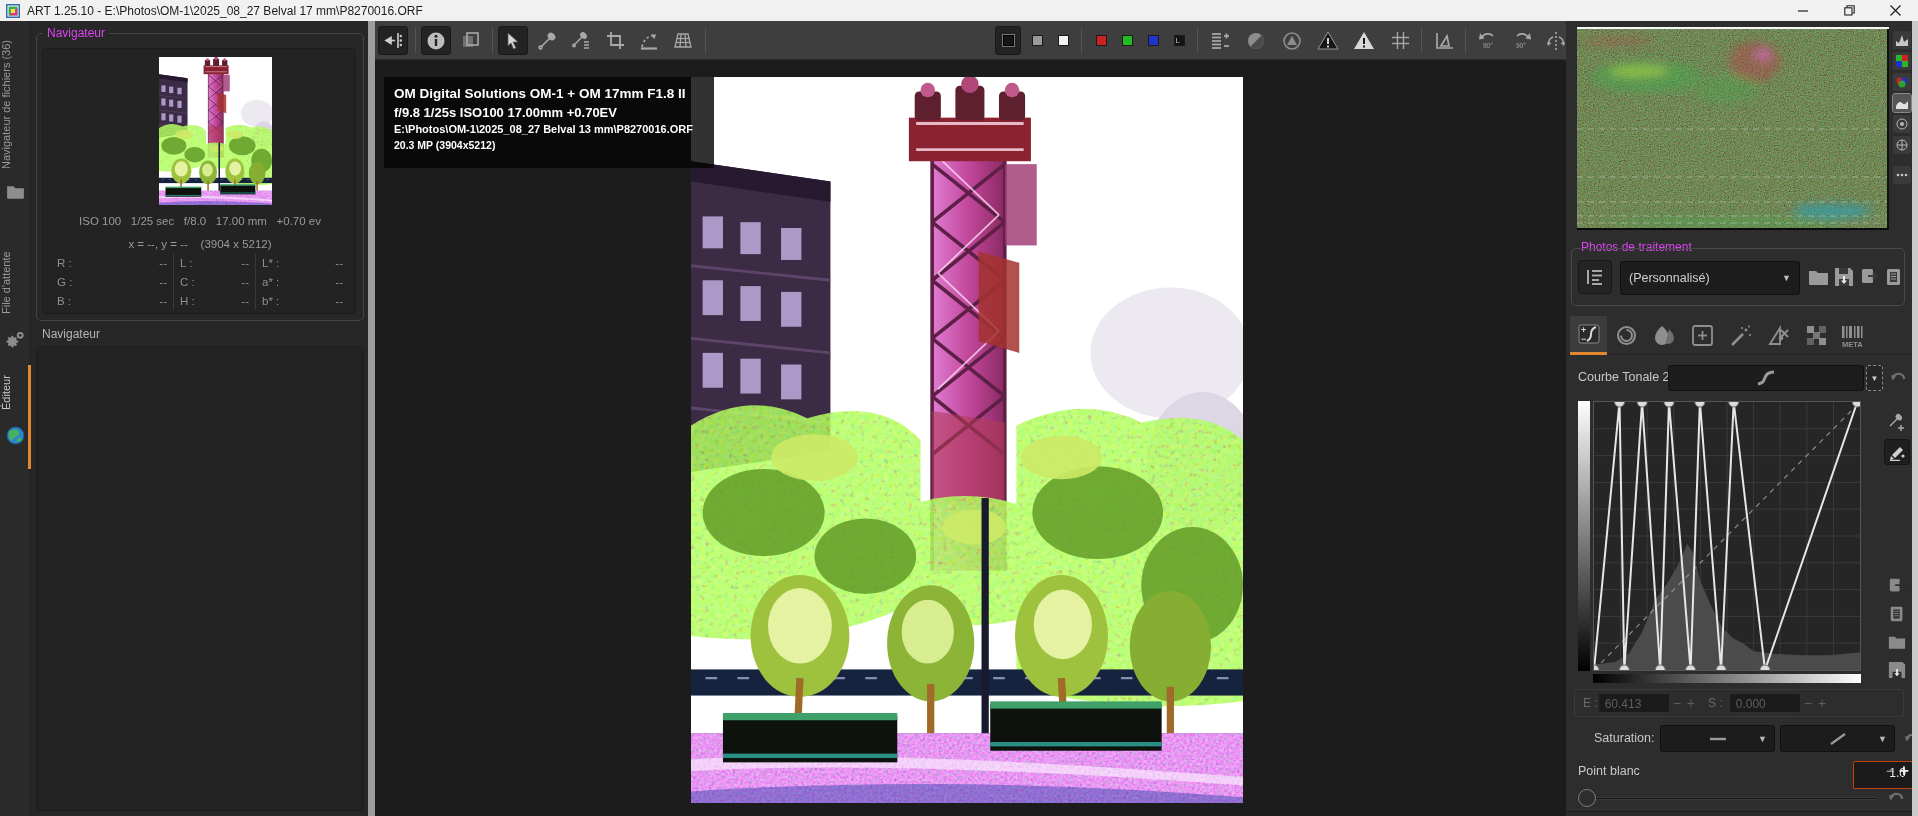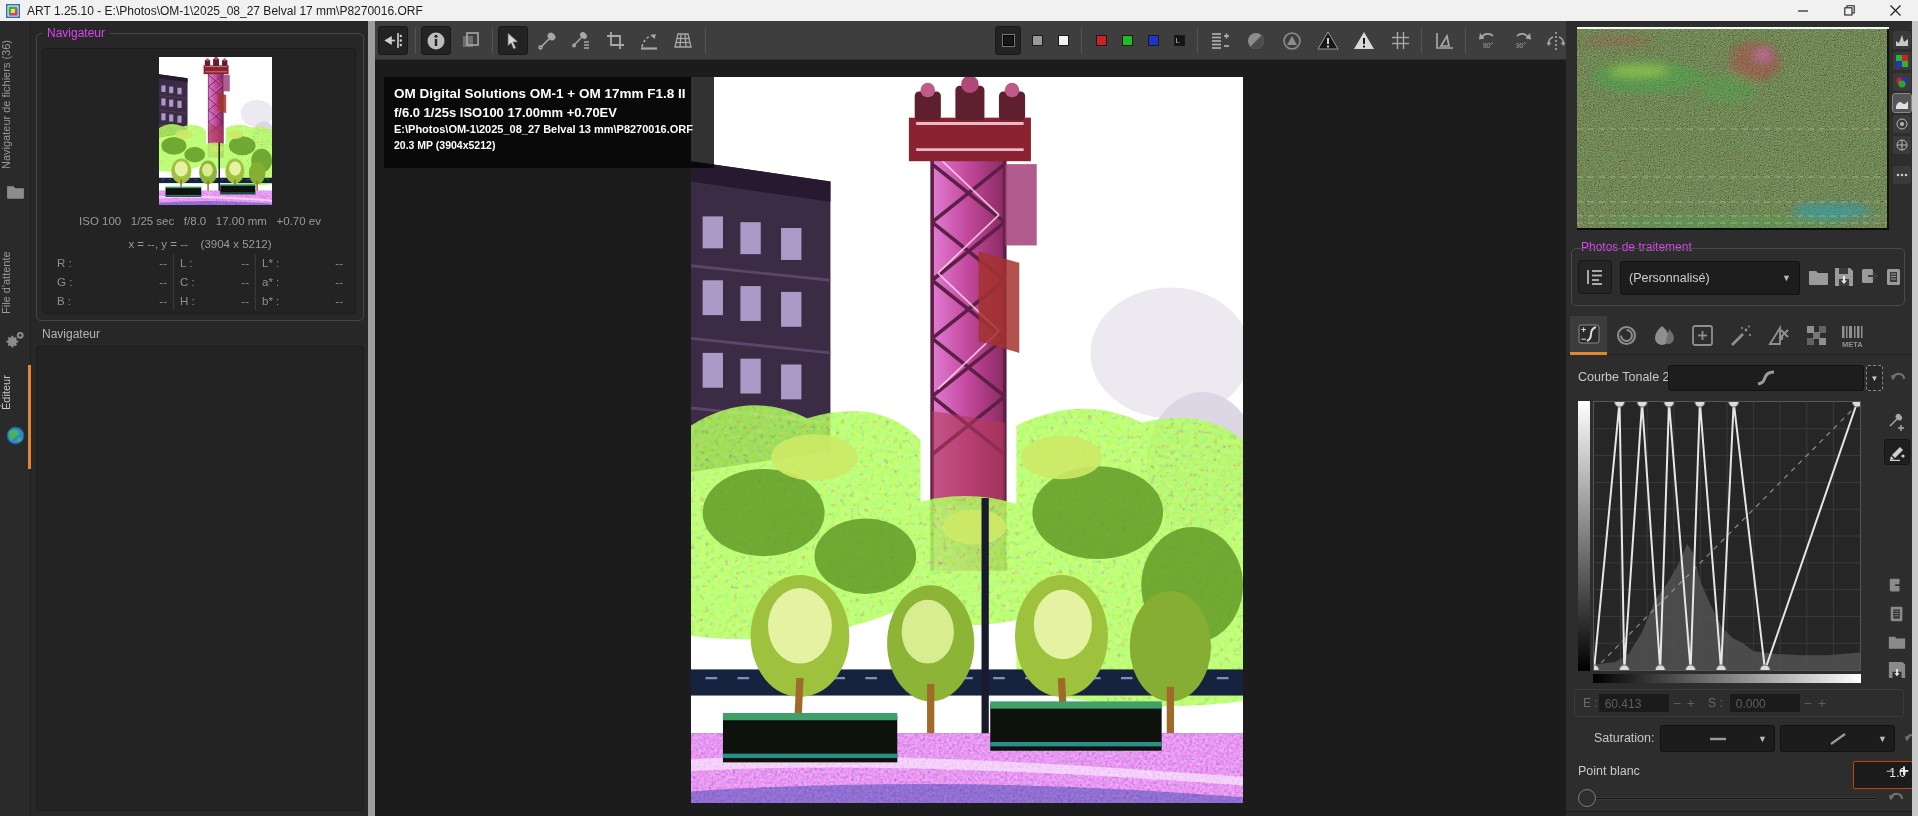--- a/index.html
+++ b/index.html
@@ -545,21 +545,21 @@
     </div>
 
     <div id="canvas">
       <div id="photo">
         <svg width="552" height="726" viewBox="0 0 380 500" preserveAspectRatio="none">
             <use href="#photoArt"></use>
           </svg>
       </div>
       <div id="overlay">
         <div class="l1">OM Digital Solutions OM-1 + OM 17mm F1.8 II</div>
-        <div class="l2">f/6.0  1/25s  ISO100  17.00mm  +0.70EV</div>
+        <div class="l2">f/9.8  1/25s  ISO100  17.00mm  +0.70EV</div>
         <div class="l3">E:\Photos\OM-1\2025_08_27 Belval 13 mm\P8270016.ORF</div>
         <div class="l4">20.3 MP (3904x5212)</div>
       </div>
     </div>
   </div>
 
   <div id="rightpanel">
     <div id="histo-box">
       <svg width="310" height="199" viewBox="0 0 310 199">
         <rect width="310" height="199" fill="#0e1207"></rect>

